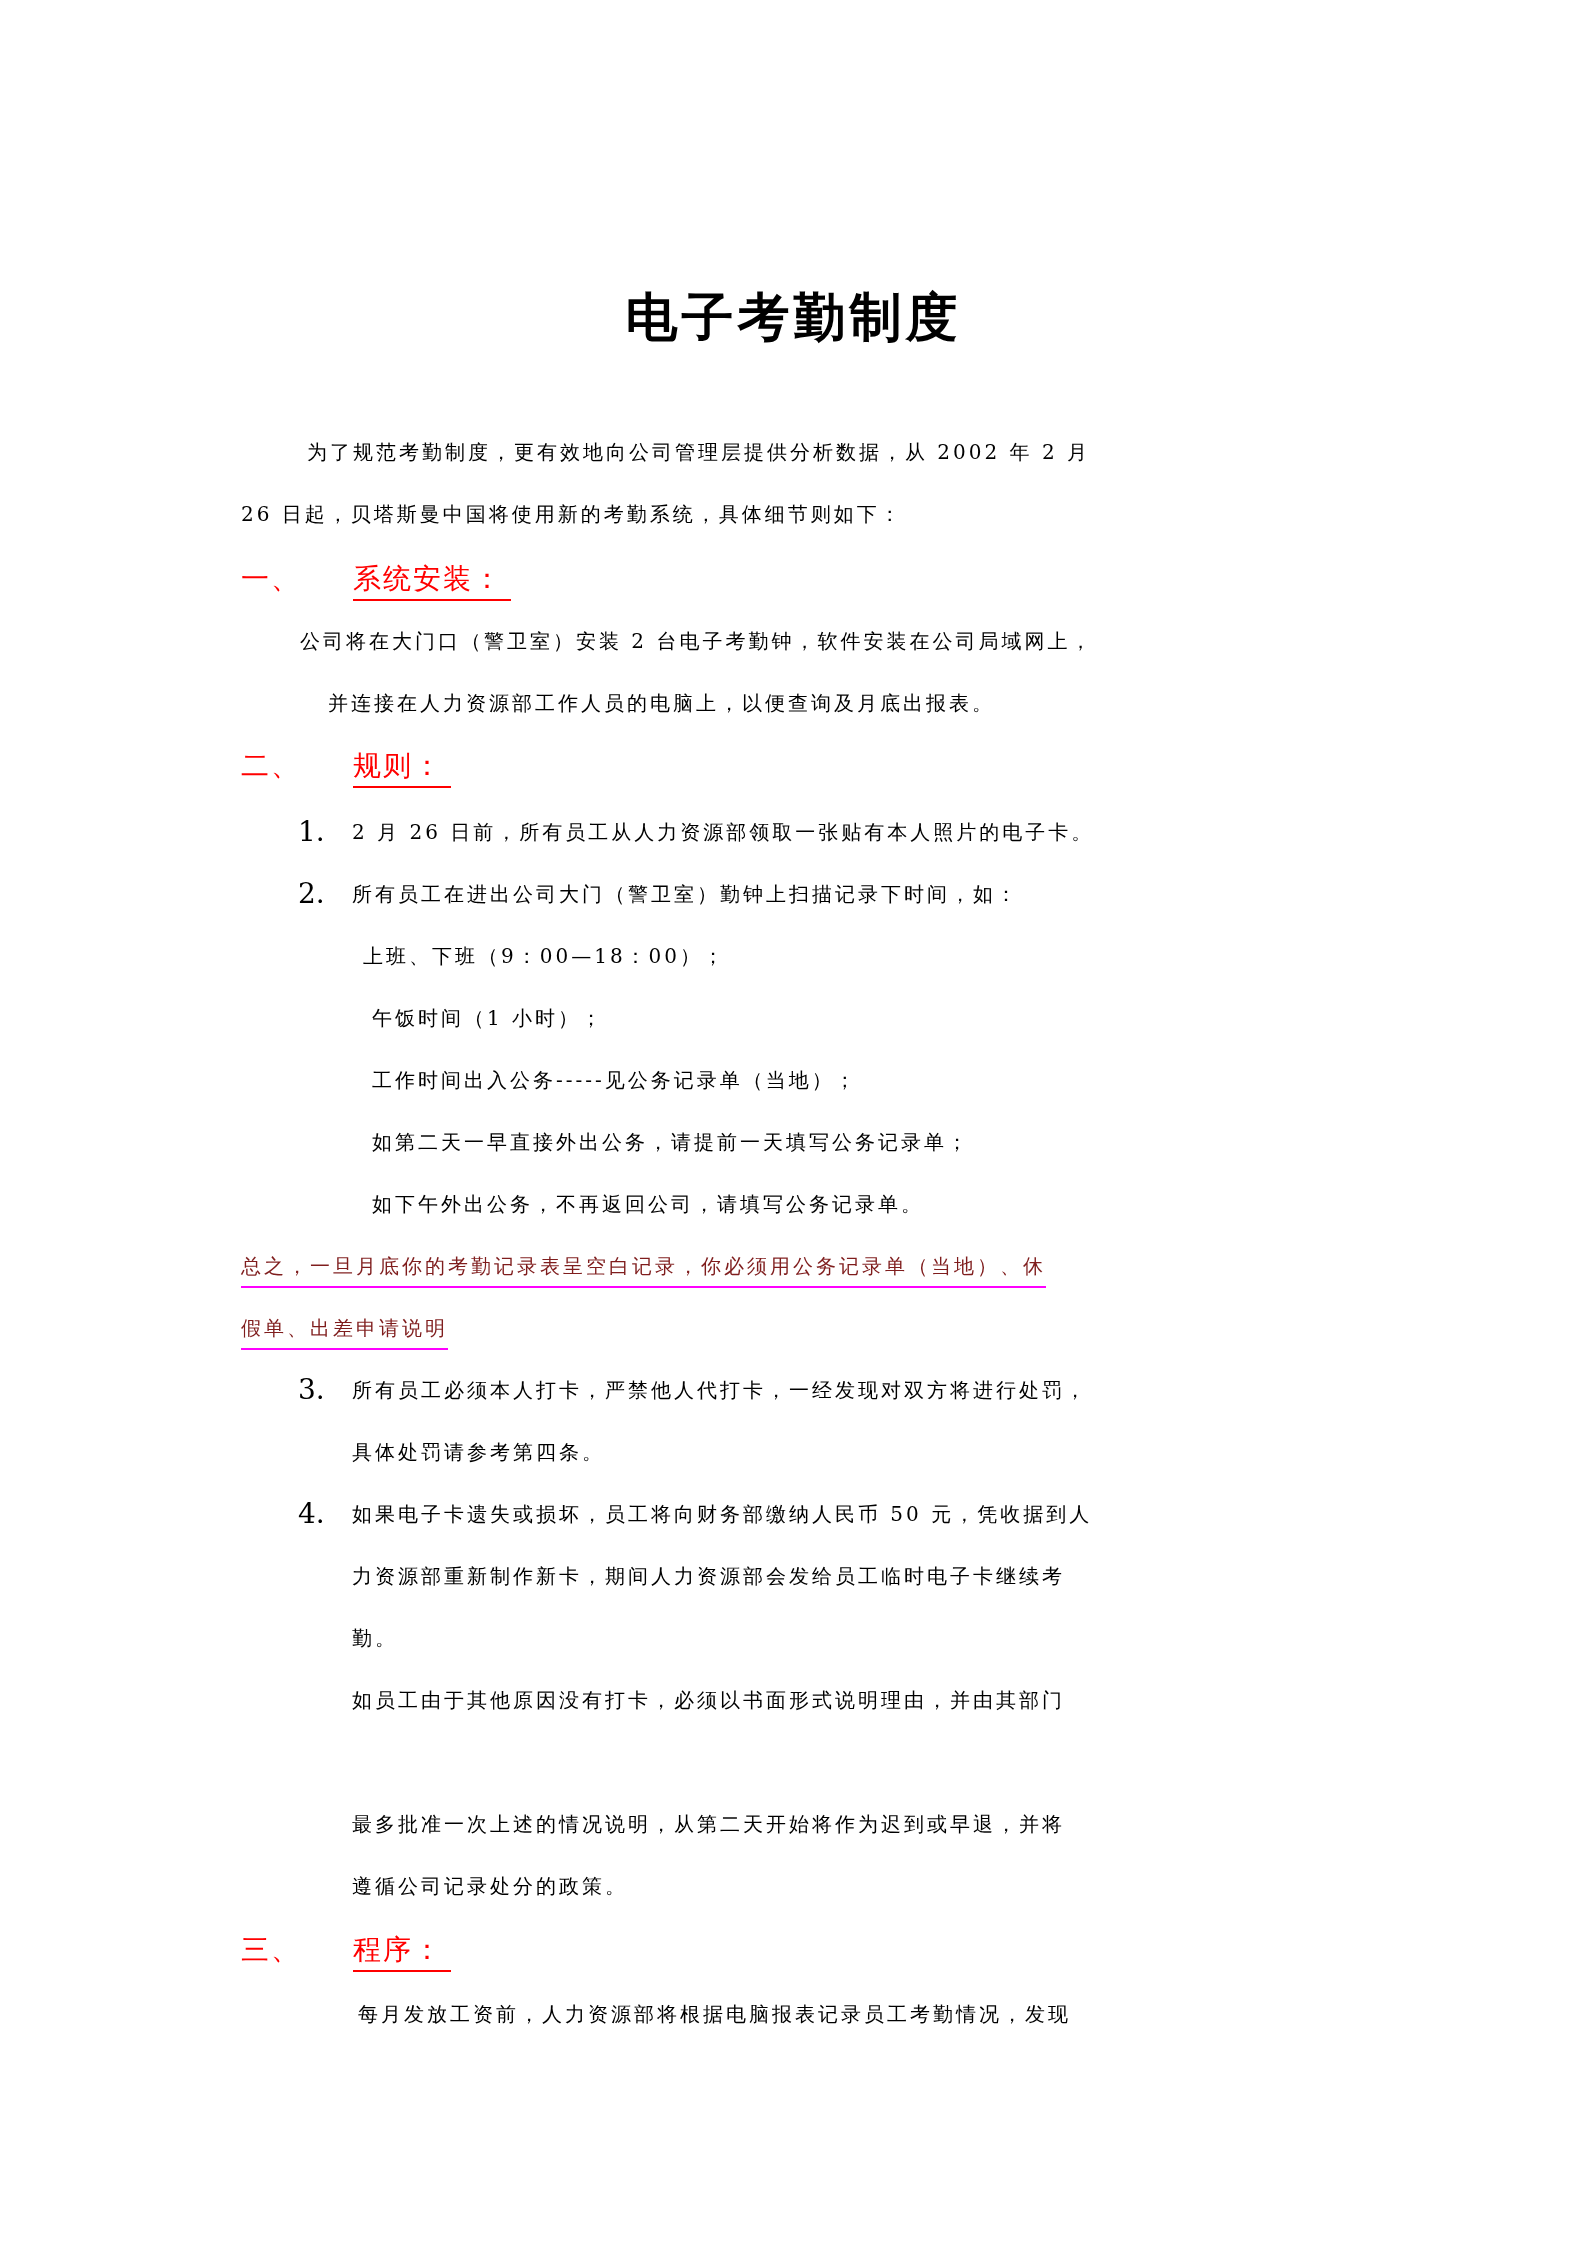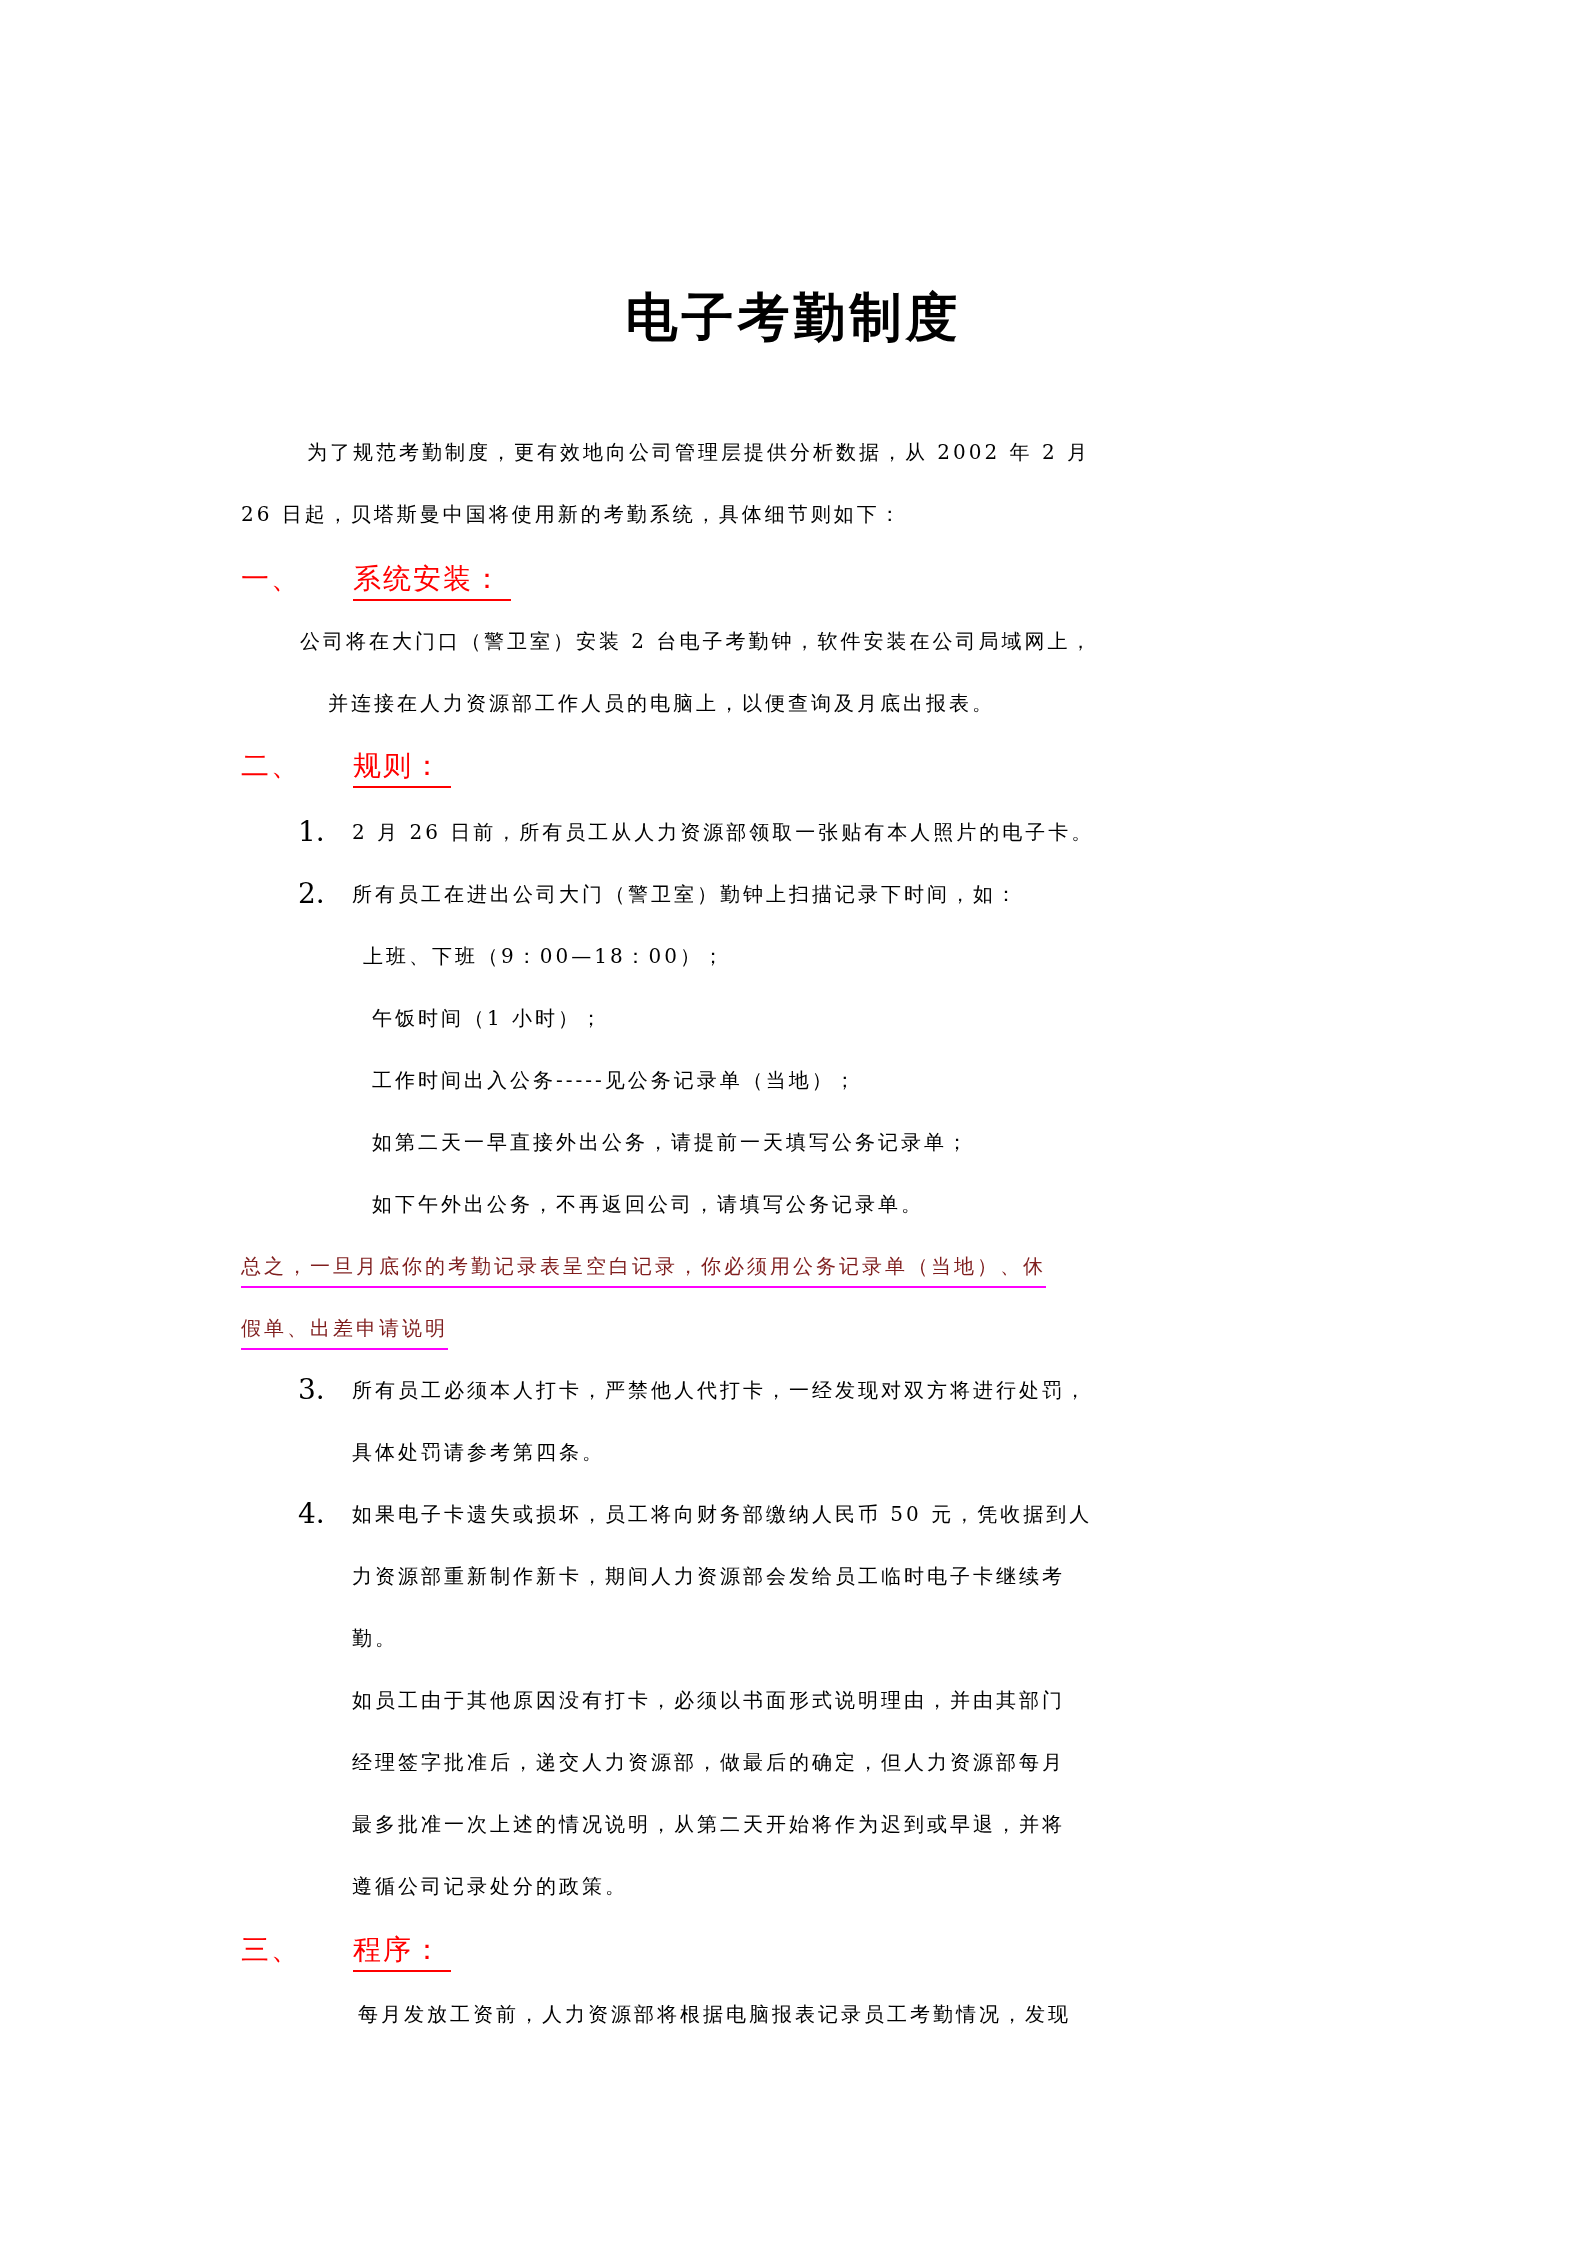--- a/index.html
+++ b/index.html
@@ -113,21 +113,20 @@
   <div class="list-num" style="left:298px; top:1370px;">3.</div>
   <div class="line" style="left:352px; top:1370px;">所有员工必须本人打卡，严禁他人代打卡，一经发现对双方将进行处罚，</div>
   <div class="line" style="left:352px; top:1432px;">具体处罚请参考第四条。</div>
 
   <div class="list-num" style="left:298px; top:1494px;">4.</div>
   <div class="line" style="left:352px; top:1494px;">如果电子卡遗失或损坏，员工将向财务部缴纳人民币 50 元，凭收据到人</div>
   <div class="line" style="left:352px; top:1556px;">力资源部重新制作新卡，期间人力资源部会发给员工临时电子卡继续考</div>
   <div class="line" style="left:352px; top:1618px;">勤。</div>
 
   <div class="line" style="left:352px; top:1680px;">如员工由于其他原因没有打卡，必须以书面形式说明理由，并由其部门</div>
-  <div class="line" style="left:352px; top:1742px;">经理签字批准后，递交人力资源部，做最后的确定，但人力资源部每月</div>
   <div class="line" style="left:352px; top:1804px;">最多批准一次上述的情况说明，从第二天开始将作为迟到或早退，并将</div>
   <div class="line" style="left:352px; top:1866px;">遵循公司记录处分的政策。</div>
 
   <div class="heading" style="left:241px; top:1930px; width:400px; height:44px;">
     <span class="num">三、</span>
     <span class="label">程序：</span>
   </div>
   <div class="line" style="left:358px; top:1994px;">每月发放工资前，人力资源部将根据电脑报表记录员工考勤情况，发现</div>
 
 </div>

